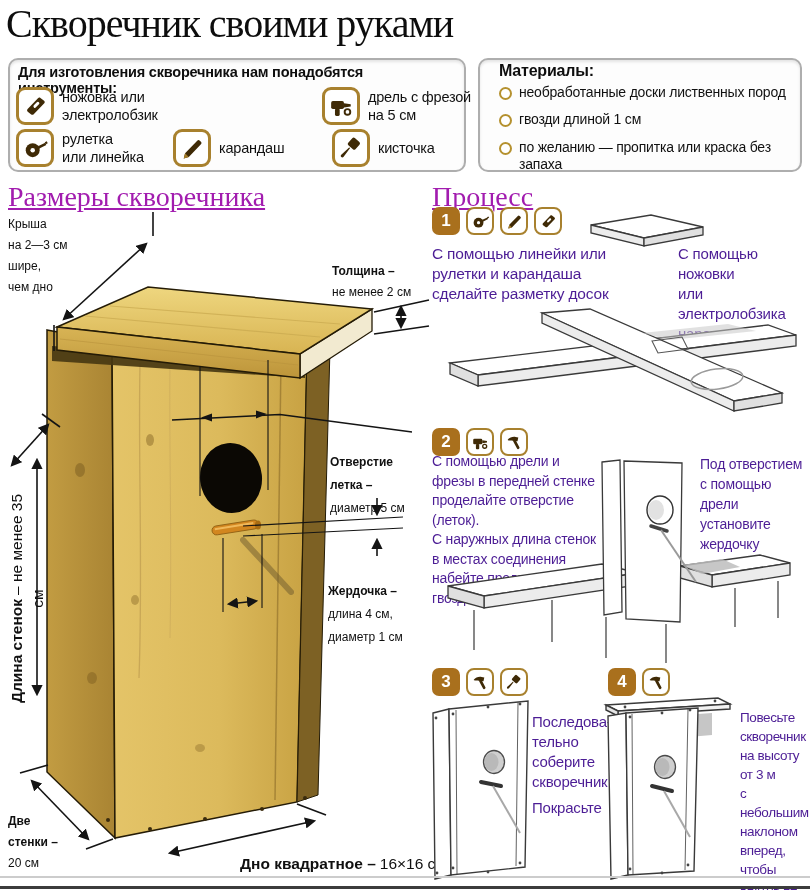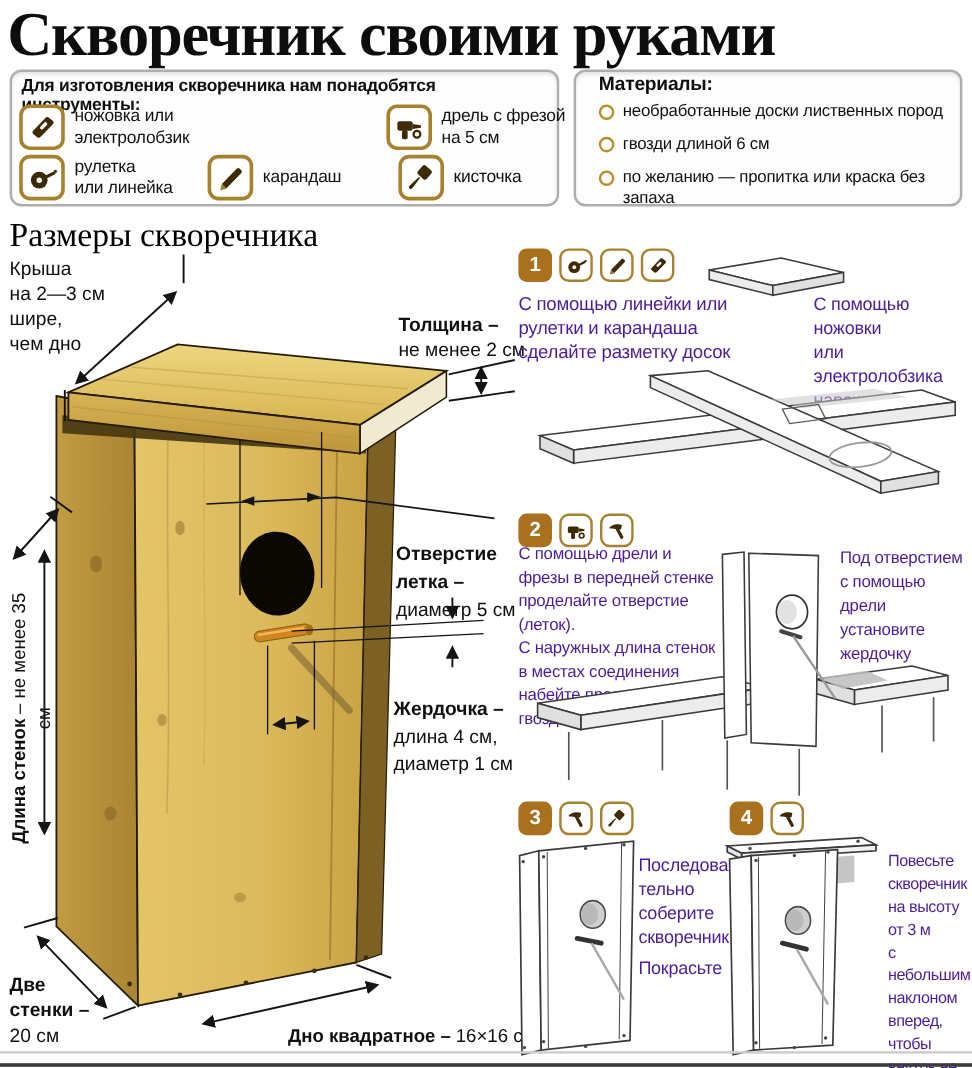--- a/index.html
+++ b/index.html
@@ -1,42 +1,42 @@
 <!DOCTYPE html>
 <html><head>
 <meta charset="utf-8">
 <style>
   html,body{margin:0;padding:0;background:#fff;}
   #stage{position:relative;width:810px;height:890px;background:#fff;overflow:hidden;
          font-family:"Liberation Sans",sans-serif;color:#111;}
   .abs{position:absolute;}
   .txt{white-space:pre-line;}
-  .title{position:absolute;font-family:"Liberation Serif",serif;font-weight:700;
-         font-size:52px;letter-spacing:-1px;color:#0d0d0d;}
+  .title{position:absolute;font-family:"Liberation Serif",serif;font-weight:400;
+         font-size:40px;letter-spacing:-1px;color:#0d0d0d;}
   .h2{position:absolute;font-family:"Liberation Serif",serif;font-weight:400;
-      font-size:28px;color:#000000;}
+      font-size:28px;color:#a21caf;text-decoration:underline;}
   .panel{position:absolute;border:2px solid #aeaeae;border-radius:10px;background:#fdfdfd;
          box-shadow:inset 0 2px 3px rgba(0,0,0,.10);box-sizing:border-box;}
   .panel-h{position:absolute;font-weight:700;font-size:14.5px;letter-spacing:-0.2px;color:#0e0e0e;}
   .tool{position:absolute;display:flex;align-items:center;gap:8px;height:40px;}
   .tbox{width:38px;height:38px;border:3px solid #a8812e;border-radius:9px;background:#fff;
         box-sizing:border-box;display:flex;align-items:center;justify-content:center;color:#3f2a06;flex:0 0 auto;}
   .tlabel{font-size:14.5px;line-height:18px;letter-spacing:-0.2px;}
   .mrow{position:absolute;display:flex;align-items:flex-start;gap:7px;}
   .bullet{width:9px;height:9px;border:2.5px solid #b5912f;border-radius:50%;background:#fff;
           margin-top:3px;flex:0 0 auto;}
   .mtext{font-size:14px;line-height:17px;letter-spacing:-0.2px;}
   .steprow{position:absolute;display:flex;gap:6px;}
   .badge{width:28px;height:28px;border-radius:7px;background:#a9701d;color:#fff;font-weight:700;
          font-size:17px;display:flex;align-items:center;justify-content:center;}
   .mini{width:28px;height:28px;border:2.5px solid #a8812e;border-radius:8px;background:#fff;
         box-sizing:border-box;display:flex;align-items:center;justify-content:center;color:#3f2a06;}
   .stext{position:absolute;font-size:15px;line-height:20px;white-space:pre-line;
          letter-spacing:-0.2px;color:#4c1d95;}
-  .ann{position:absolute;font-size:16px;line-height:21px;white-space:pre-line;color:#101010;}
+  .ann{position:absolute;font-size:12px;line-height:21px;white-space:pre-line;color:#101010;}
   .ann b{font-weight:700;}
   .hline{position:absolute;left:0;width:810px;}
 </style>
 </head>
 <body>
 
 <svg width="0" height="0" style="position:absolute">
   <defs>
     <symbol id="sym-saw" viewBox="0 0 24 24">
         <path d="M5 14.2 14.2 4.6c.6-.6 1.5-.7 2.2-.2l3.2 2.4c.7.6.8 1.6.2 2.3l-9.4 9.8c-.6.6-1.5.7-2.2.2l-3.1-2.5c-.7-.6-.8-1.7-.1-2.4Z" fill="currentColor"></path>
@@ -120,28 +120,29 @@
   </div>
 
   <div class="panel" style="left:478px;top:58px;width:324px;height:114px"></div>
   <div class="panel-h" style="left:499px;top:62px;font-size:16px">Материалы:</div>
   <div class="mrow" style="left:499px;top:84px;width:296px">
     <span class="bullet"></span>
     <span class="mtext">необработанные доски лиственных пород</span>
   </div>
   <div class="mrow" style="left:499px;top:111px;width:296px">
     <span class="bullet"></span>
-    <span class="mtext">гвозди длиной 6 см</span>
+    <span class="mtext">гвозди длиной 1 см</span>
   </div>
   <div class="mrow" style="left:499px;top:139px;width:296px">
     <span class="bullet"></span>
     <span class="mtext">по желанию — пропитка или краска без запаха</span>
   </div>
 
   <div class="h2" style="left:8px;top:181px">Размеры скворечника</div>
+  <div class="h2" style="left:432px;top:181px">Процесс</div>
 
   <svg class="abs" style="left:0;top:208px" width="430" height="672" viewBox="0 0 430 672">
     <defs>
       <marker id="ah" viewBox="0 0 10 10" refX="8" refY="5" markerWidth="7" markerHeight="7" orient="auto-start-reverse">
         <path d="M0 0 L10 5 L0 10 Z" fill="#141414"></path>
       </marker>
       <linearGradient id="wfront" x1="0" y1="0" x2="1" y2="0">
         <stop offset="0" stop-color="#e4c468"></stop>
           <stop offset="0.55" stop-color="#dcba5c"></stop>
           <stop offset="1" stop-color="#c8a243"></stop>

